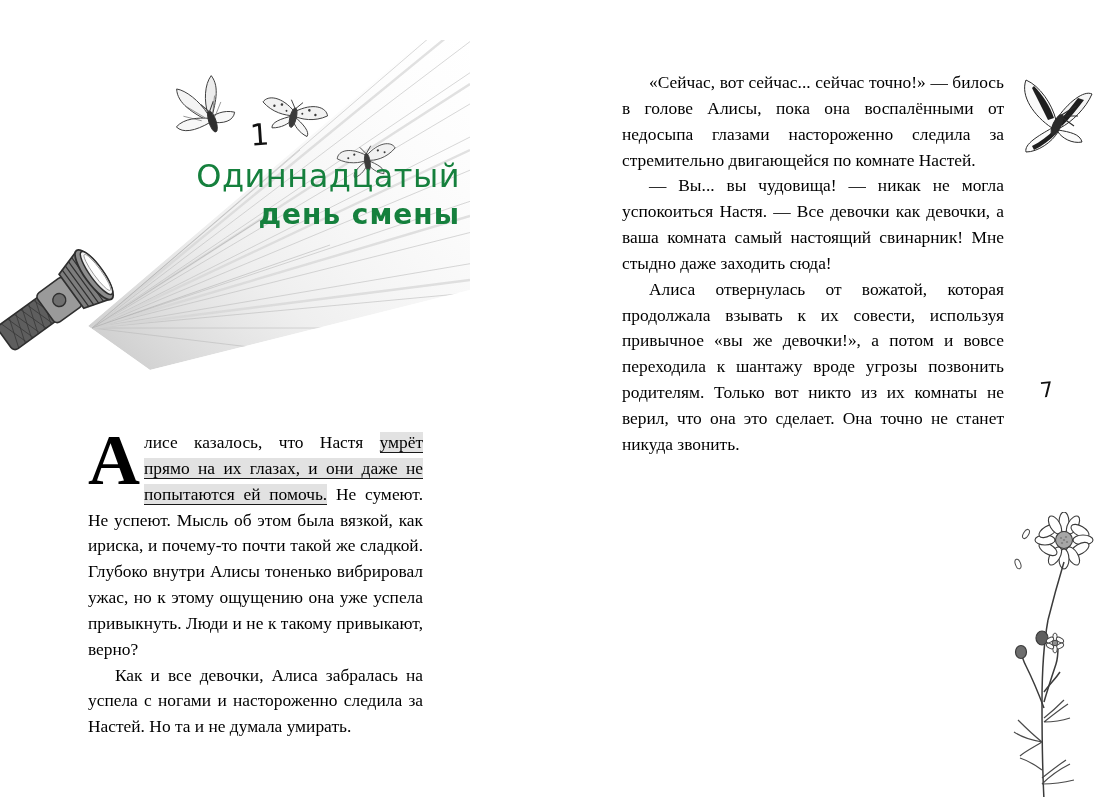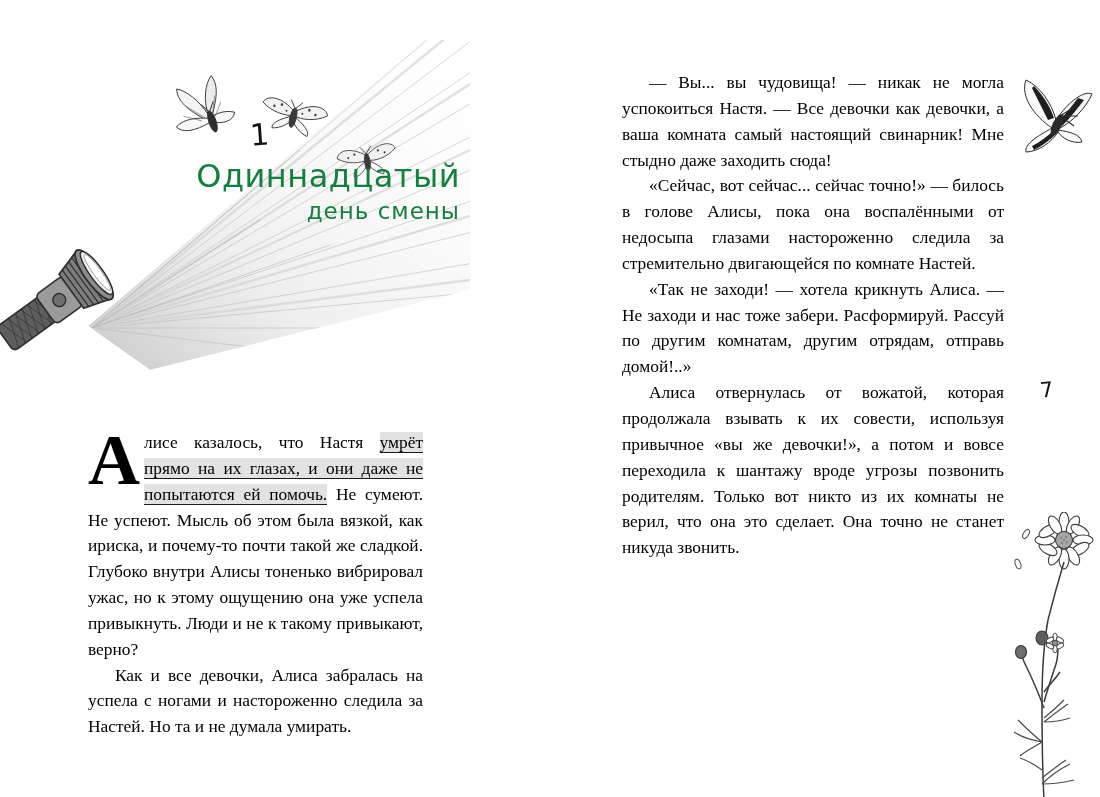--- a/index.html
+++ b/index.html
@@ -62,21 +62,21 @@
   .chapter-title {
     font-family: "DejaVu Sans", sans-serif;
     font-size: 32px;
     line-height: 1.28;
     color: #15803d;
     font-weight: 400;
     letter-spacing: 0.5px;
     text-align: right;
   }
   .chapter-title .t-line1 { display:block; }
-  .chapter-title .t-line2 { display:block; font-size: 23px; letter-spacing: 1px; }
+  .chapter-title .t-line2 { display:block; font-size: 28px; letter-spacing: 1px; font-weight: bold; }
 
   .body-col {
     position: absolute;
     width: 335px;
     font-size: 17.4px;
     line-height: 1.485;
     text-align: justify;
     text-justify: inter-word;
     hyphens: manual;
   }
@@ -263,23 +263,22 @@
 
     <div class="body-col left-body">
       <p class="noindent"><span class="dropcap">А</span><span>лисе казалось, что Настя </span><span class="hl">умрёт прямо на их глазах, и они даже не попытаются ей помочь.</span><span> Не сумеют. Не успеют. Мысль об этом была вязкой, как ириска, и почему-то почти такой же сладкой. Глубоко внутри Алисы тоненько вибрировал ужас, но к этому ощущению она уже успела привыкнуть. Люди и не к такому привыкают, верно?</span></p>
       <p>Как и все девочки, Алиса забралась на успела с ногами и настороженно следила за Настей. Но та и не думала умирать.</p>
     </div>
   </div>
 
   <div class="right-page"></div>
 
   <div class="body-col right-body">
+    <p>«Сейчас, вот сейчас... сейчас точно!» — билось в голове Алисы, пока она воспалёнными от недосыпа глазами настороженно следила за стремительно двигающейся по комнате Настей.</p>
     <p>— Вы... вы чудовища! — никак не могла успокоиться Настя. — Все девочки как девочки, а ваша комната самый настоящий свинарник! Мне стыдно даже заходить сюда!</p>
-    <p>«Сейчас, вот сейчас... сейчас точно!» — билось в голове Алисы, пока она воспалёнными от недосыпа глазами настороженно следила за стремительно двигающейся по комнате Настей.</p>
-    <p>«Так не заходи! — хотела крикнуть Алиса. — Не заходи и нас тоже забери. Расформируй. Рассуй по другим комнатам, другим отрядам, отправь домой!..»</p>
     <p>Алиса отвернулась от вожатой, которая продолжала взывать к их совести, используя привычное «вы же девочки!», а потом и вовсе переходила к шантажу вроде угрозы позвонить родителям. Только вот никто из их комнаты не верил, что она это сделает. Она точно не станет никуда звонить.</p>
   </div>
 
   <div class="folio">7</div>
 
   <div class="corner-moth">
     <svg width="84" height="86" viewBox="0 0 84 86" xmlns="http://www.w3.org/2000/svg" aria-hidden="true">
       <g fill="none" stroke="#2b2b2b" stroke-width="1">
         <path d="M40,56 C22,44 8,24 14,8 C28,14 40,32 44,48 Z" fill="#fafafa"></path>
         <path d="M44,48 C56,30 72,18 80,22 C74,36 60,50 48,56 Z" fill="#f5f5f5"></path>

